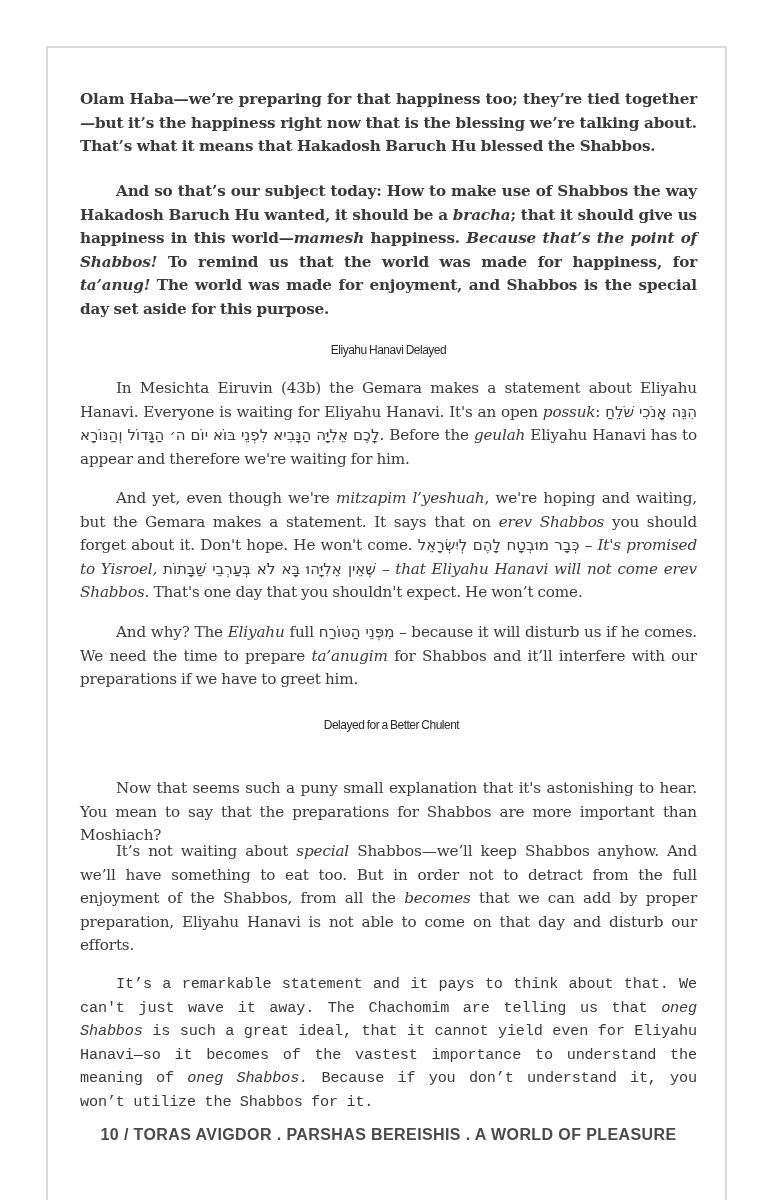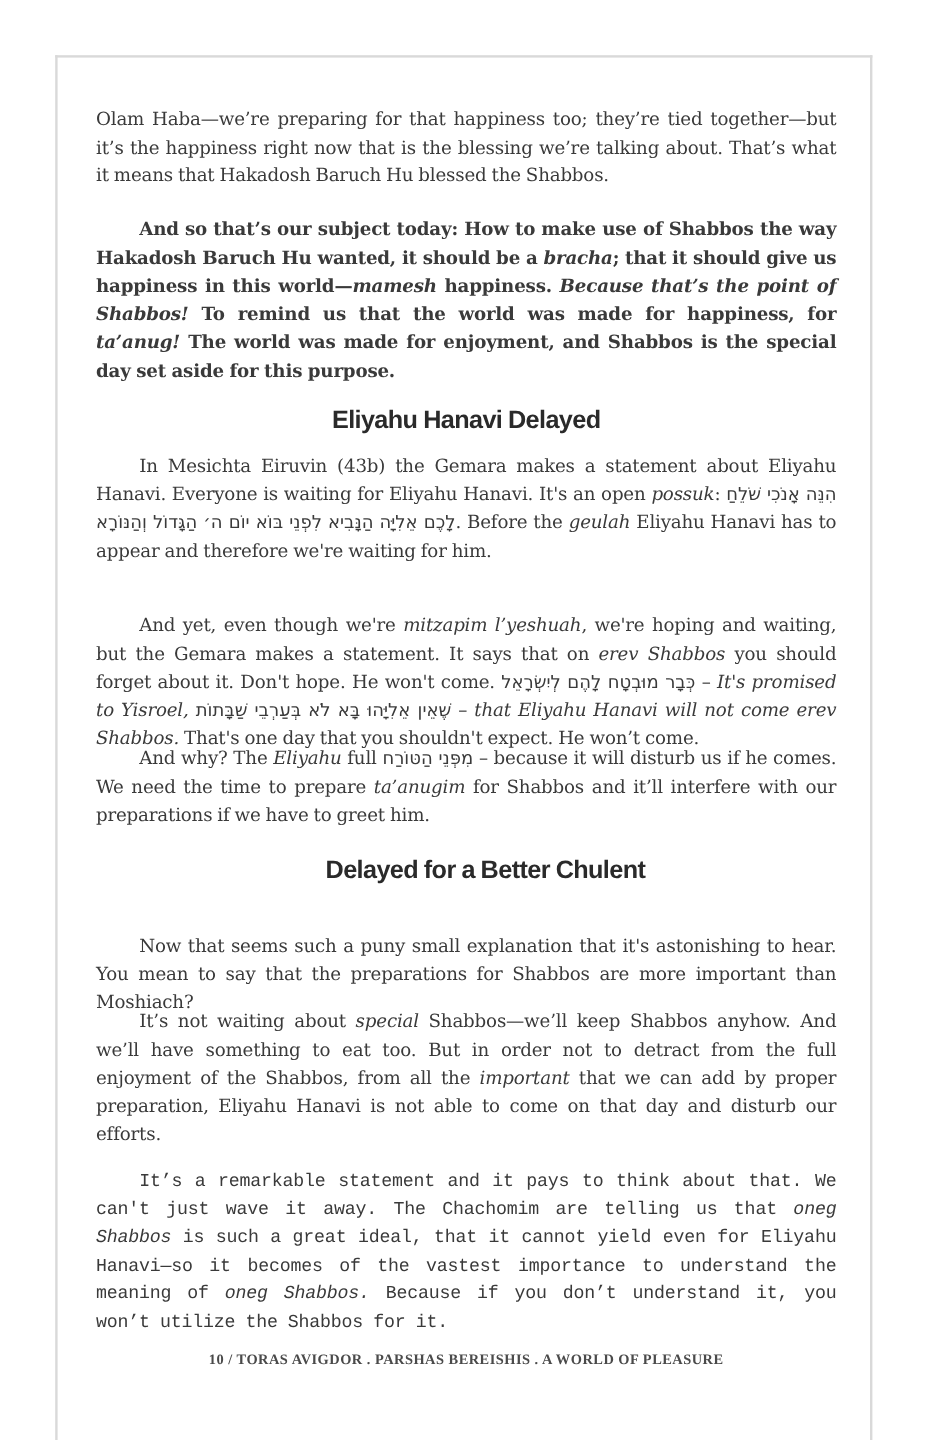--- a/index.html
+++ b/index.html
@@ -36,72 +36,73 @@
     letter-spacing: -0.15px;
     word-spacing: -0.5px;
   }
   .para {
     margin: 0;
     text-align: justify;
     text-indent: 36px;
   }
   .para.no-indent {
     text-indent: 0;
+    font-weight: bold;
   }
   .para em {
     font-style: italic;
   }
   .heb {
     font-family: "DejaVu Sans", "Liberation Sans", sans-serif;
     font-size: 15px;
     letter-spacing: 0;
   }
   .heading {
     font-family: "Liberation Sans", "DejaVu Sans", sans-serif;
-    font-weight: bold;
-    font-size: 21px;
+    font-weight: normal;
+    font-size: 12px;
     letter-spacing: -0.5px;
     color: #2a2a2a;
     text-align: center;
     margin: 0;
   }
   .footer {
     position: absolute;
     left: 80px;
     top: 1126px;
     width: 617px;
     text-align: center;
-    font-family: Liberation Serif, serif;
+    font-family: Liberation Sans, sans-serif;
     font-weight: bold;
-    font-size: 12px;
+    font-size: 16px;
     letter-spacing: 0.4px;
     color: #4a4a4a;
   }
   #p1 { position: absolute; top: 0; left: 0; width: 617px; }
   #p2 { position: absolute; top: 92px; left: 0; width: 617px; font-weight: bold; }
   #h1 { position: absolute; top: 251px; left: 0; width: 617px; }
   #p3 { position: absolute; top: 289px; left: 0; width: 617px; }
-  #p4 { position: absolute; top: 422px; left: 0; width: 617px; }
+  #p4 { position: absolute; top: 399px; left: 0; width: 617px; }
   #p5 { position: absolute; top: 533px; left: 0; width: 617px; }
-  #h2 { position: absolute; top: 626px; left: 16px; width: 617px; }
+  #h2 { position: absolute; top: 626px; left: 3px; width: 617px; }
   #p6 { position: absolute; top: 665px; left: 0; width: 617px; margin-top: 24px; }
   #p7 { position: absolute; top: 752px; left: 0; width: 617px; }
   #p8 { position: absolute; top: 885px; left: 0; width: 617px; font-family: Liberation Mono, monospace; }
 </style>
 </head>
 <body>
 
 <div class="page-frame"></div>
 
 <div class="content">
   <p class="para no-indent" id="p1"><span>Olam Haba—we’re preparing for that happiness too; they’re tied together—but it’s the happiness right now that is the blessing we’re talking about. That’s what it means that Hakadosh Baruch Hu blessed the Shabbos.</span></p>
   <p class="para" id="p2"><span>And so that’s our subject today:  How to make use of Shabbos the way Hakadosh Baruch Hu wanted, it should be a </span><em>bracha</em><span>; that it should give us happiness in this world—</span><em>mamesh</em><span> happiness. </span><em>Because that’s the point of Shabbos!</em><span>  To remind us that the world was made for happiness, for </span><em>ta’anug!</em><span> The world was made for enjoyment, and Shabbos is the special day set aside for this purpose.</span></p>
   <h2 class="heading" id="h1">Eliyahu Hanavi Delayed</h2>
   <p class="para" id="p3"><span>In Mesichta Eiruvin (43b) the Gemara makes a statement about Eliyahu Hanavi. Everyone is waiting for Eliyahu Hanavi. It's an open </span><em>possuk</em><span>: </span><span class="heb" dir="rtl">הִנֵּה אָנֹכִי שֹׁלֵחַ לָכֶם אֵלִיָּה הַנָּבִיא לִפְנֵי בּוֹא יוֹם ה׳ הַגָּדוֹל וְהַנּוֹרָא</span><span>. Before the </span><em>geulah</em><span> Eliyahu Hanavi has to appear and therefore we're waiting for him.</span></p>
   <p class="para" id="p4"><span>And yet, even though we're </span><em>mitzapim l’yeshuah</em><span>, we're hoping and waiting, but the Gemara makes a statement. It says that on </span><em>erev Shabbos</em><span> you should forget about it.  Don't hope.  He won't come. </span><span class="heb" dir="rtl">כְּבָר מוּבְטָח לָהֶם לְיִשְׂרָאֵל</span><span> – </span><em>It's promised to Yisroel,</em><span> </span><span class="heb" dir="rtl">שֶׁאֵין אֵלִיָּהוּ בָּא לֹא בְּעַרְבֵי שַׁבָּתוֹת</span><span> – </span><em>that Eliyahu Hanavi will not come erev Shabbos.</em><span> That's one day that you shouldn't expect.  He won’t come.</span></p>
   <p class="para" id="p5"><span>And why?  The </span><em>Eliyahu</em><span> full </span><span class="heb" dir="rtl">מִפְּנֵי הַטּוֹרַח</span><span> – because it will disturb us if he comes. We need the time to prepare </span><em>ta’anugim</em><span> for Shabbos and it’ll interfere with our preparations if we have to greet him.</span></p>
   <h2 class="heading" id="h2">Delayed for a Better Chulent</h2>
   <p class="para" id="p6"><span>Now that seems such a puny small explanation that it's astonishing to hear. You mean to say that the preparations for Shabbos are more important than Moshiach?</span></p>
-  <p class="para" id="p7"><span>It’s not waiting about </span><em>special</em><span> Shabbos—we’ll keep Shabbos anyhow.  And we’ll have something to eat too.  But in order not to detract from the full enjoyment of the Shabbos, from all the </span><em>important</em><span> that we can add by proper preparation, Eliyahu Hanavi is not able to come on that day and disturb our efforts.</span></p>
+  <p class="para" id="p7"><span>It’s not waiting about </span><em>special</em><span> Shabbos—we’ll keep Shabbos anyhow.  And we’ll have something to eat too.  But in order not to detract from the full enjoyment of the Shabbos, from all the </span><em>becomes</em><span> that we can add by proper preparation, Eliyahu Hanavi is not able to come on that day and disturb our efforts.</span></p>
   <p class="para" id="p8"><span>It’s a remarkable statement and it pays to think about that. We can't just wave it away. The Chachomim are telling us that </span><em>oneg Shabbos</em><span> is such a great ideal, that it cannot yield even for Eliyahu Hanavi—so it becomes of the vastest importance to understand the meaning of </span><em>oneg Shabbos.</em><span> Because if you don’t understand it, you won’t utilize the Shabbos for it.</span></p>
 </div>
 
 <div class="footer">10 / TORAS AVIGDOR . PARSHAS BEREISHIS . A WORLD OF PLEASURE</div>
 
 </body></html>

